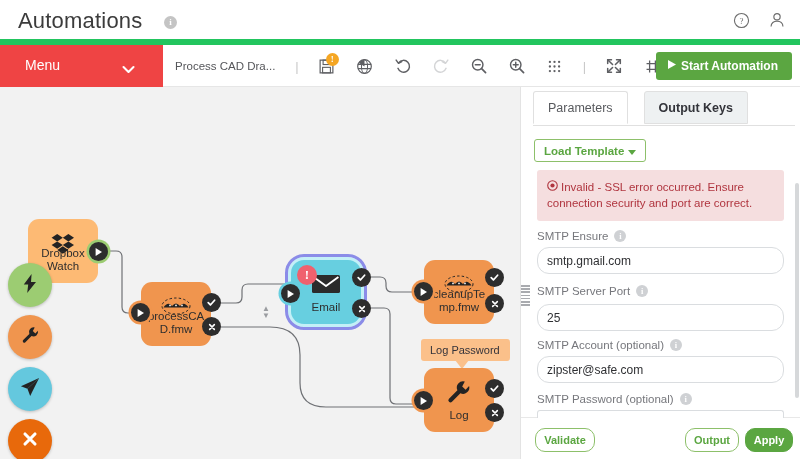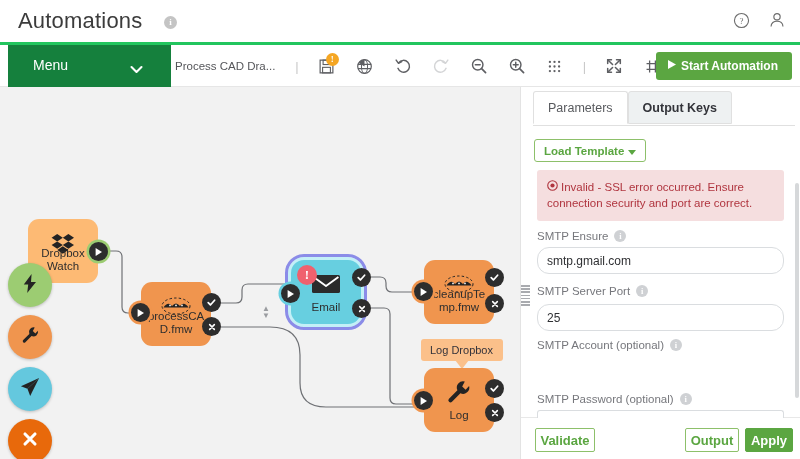--- a/index.html
+++ b/index.html
@@ -7,43 +7,43 @@
     width: 800px; height: 459px;
     font-family: "Liberation Sans", sans-serif;
     background: #ffffff;
     overflow: hidden;
   }
   #app { position: relative; width: 800px; height: 459px; }
 
   
   .titlebar {
     position: absolute; left: 0; top: 0; width: 800px; height: 45px;
-    background: #ffffff; border-bottom: 3px solid #22c55e;
+    background: #ffffff; border-bottom: 6px solid #22c55e;
   }
   .app-title {
     position: absolute; left: 18px; top: 8px;
     font-size: 22px; color: #3c3c3c; letter-spacing: .2px;
   }
   .title-info {
     position: absolute; left: 164px; top: 16px;
     width: 13px; height: 13px; border-radius: 50%;
     background: #c4c4c4; color: #fff; font-size: 9px; font-weight: bold;
     line-height: 13px; text-align: center; font-family: "Liberation Serif", serif;
   }
   .tb-right { position: absolute; right: 14px; top: 11px; display: flex; gap: 18px; align-items: center; }
   .icon-btn { color: #6d6d6d; cursor: pointer; display: flex; align-items: center; justify-content: center; }
 
   
   .toolbar {
     position: absolute; left: 0; top: 45px; width: 800px; height: 42px;
     background: #ffffff; border-bottom: 1px solid #e6e6e6;
   }
   .menu-btn {
-    position: absolute; left: 8px; top: 0; width: 163px; height: 42px;
-    background: #15803d; color: #ffffff; cursor: pointer;
+    position: absolute; left: 0; top: 0; width: 163px; height: 42px;
+    background: #ef4444; color: #ffffff; cursor: pointer;
   }
   .menu-btn .lbl { position: absolute; left: 25px; top: 12px; font-size: 14px; }
   .menu-btn .chev { position: absolute; right: 28px; top: 15px; }
   .tb-items {
     position: absolute; left: 175px; top: 0; right: 0; height: 42px;
     display: flex; align-items: center; gap: 4px;
   }
   .doc-name { font-size: 11.5px; color: #55565a; margin-right: 9px; white-space: nowrap; }
   .tb-sep { color: #c9c9c9; font-size: 13px; margin: 0 7px; }
   .tb-ico { width: 34px; height: 42px; display: flex; align-items: center; justify-content: center; cursor: pointer; position: relative; color: #5e5f63; }
@@ -122,21 +122,21 @@
   .fab.f4 { background: #e8690b; }
 
   
   .panel {
     position: absolute; left: 520px; top: 87px; width: 280px; height: 372px;
     background: #ffffff; border-left: 1px solid #e3e3e3;
   }
   .panel-scroll {
     position: absolute; left: 0; top: 0; width: 280px; height: 330px; overflow: hidden;
   }
-  .tabs { position: absolute; left: 12px; top: 4px; display: flex; align-items: flex-end; }
+  .tabs { position: absolute; left: 12px; top: 4px; display: flex; align-items: flex-end; gap: 16px; }
   .tab {
     font-size: 12.5px; padding: 9px 14px 8px; cursor: pointer;
     border: 1px solid transparent; border-radius: 3px 3px 0 0;
   }
   .tab.active { background: #ffffff; color: #585a5e; border-color: #e0e0e0; border-bottom-color: #ffffff; position: relative; z-index: 2; }
   .tab.inactive { background: #eef1f2; color: #33343a; font-weight: bold; border-color: #e0e0e0; }
   .tabs-rule { position: absolute; left: 12px; top: 37.5px; width: 262px; height: 1px; background: #e0e0e0; }
 
   .load-template {
     position: absolute; left: 534px; top: 139px; height: 23px;
@@ -179,22 +179,22 @@
   .vscroll {
     position: absolute; right: 1px; top: 96px; width: 4px; height: 215px;
     background: #d6d8da; border-radius: 2px; cursor: pointer;
   }
 
   .panel-footer {
     position: absolute; left: 0; bottom: 0; width: 280px; height: 42px;
     background: #fff; border-top: 1px solid #e8e8e8;
   }
   .btn {
-    position: absolute; top: 10px; height: 24px; border-radius: 2px;
-    font-size: 13px; font-weight: bold; display: flex; align-items: center;
+    position: absolute; top: 10px; height: 24px; border-radius: 10px;
+    font-size: 11px; font-weight: bold; display: flex; align-items: center;
     justify-content: center; cursor: pointer;
   }
   .btn.outline { background: #fff; border: 1px solid #8dc06a; color: #5ba641; }
   .btn.solid { background: #5ba641; border: 1px solid #5ba641; color: #fff; }
   .btn-validate { left: 14px; width: 60px; }
   .btn-cancel { right: 62px; width: 54px; }
   .btn-apply { right: 8px; width: 48px; }
 </style>
 </head>
 <body>
@@ -457,21 +457,21 @@
             <path d="M2.4 6.2 L4.8 8.7 L9.4 3.5" fill="none" stroke="#fff" stroke-width="1.9" stroke-linecap="round" stroke-linejoin="round"></path>
           </svg>
       </div>
       <div class="port out-err" style="top:34px;">
         <svg width="10" height="10" viewBox="0 0 12 12">
             <path d="M3.2 3.2 L8.8 8.8 M8.8 3.2 L3.2 8.8" stroke="#fff" stroke-width="1.9" stroke-linecap="round"></path>
           </svg>
       </div>
     </div>
 
-    <div class="annotation" style="left:421px; top:252px;">Log Dropbox</div>
+    <div class="annotation" style="left:421px; top:252px;">Log Password</div>
 
     <div class="node orange" style="left:424px; top:281px; width:70px; height:64px;">
       <div class="nicon" style="top:12px;">
         <svg width="26" height="25" viewBox="0 0 26 25">
             <path d="M18.8 1.6 a6.3 6.3 0 0 0-7.4 8.7 L3 18.7 a2.1 2.1 0 0 0 3 3 l8.4-8.4 a6.3 6.3 0 0 0 8.7-7.4 L19.6 9.8 L16.2 6.4Z" fill="#232323"></path>
           </svg>
       </div>
       <div class="nlabel">Log</div>
       <div class="port in ring-orange" style="top:23px;">
         <svg width="9" height="10" viewBox="0 0 9 10">
@@ -565,20 +565,21 @@
     <span>SMTP Server Port</span>
     <span class="info-dot">i</span>
   </div>
   <input class="field-input" style="top: 304px;" value="25">
   <div class="spinner" style="top:305px;">▲<br>▼</div>
 
   <div class="field-label" style="left:537px; top:339px;">
     <span>SMTP Account (optional)</span>
     <span class="info-dot">i</span>
   </div>
+  <input class="field-input" style="top: 356px;" value="zipster@safe.com">
 
   <div class="field-label" style="left:537px; top:393px;">
     <span>SMTP Password (optional)</span>
     <span class="info-dot">i</span>
   </div>
   <input class="field-input" type="password" style="top: 410px; height: 8px; border-bottom: none; border-radius: 3px 3px 0px 0px;" value="">
 
   <div class="drag-handle"></div>
 </div>
 

